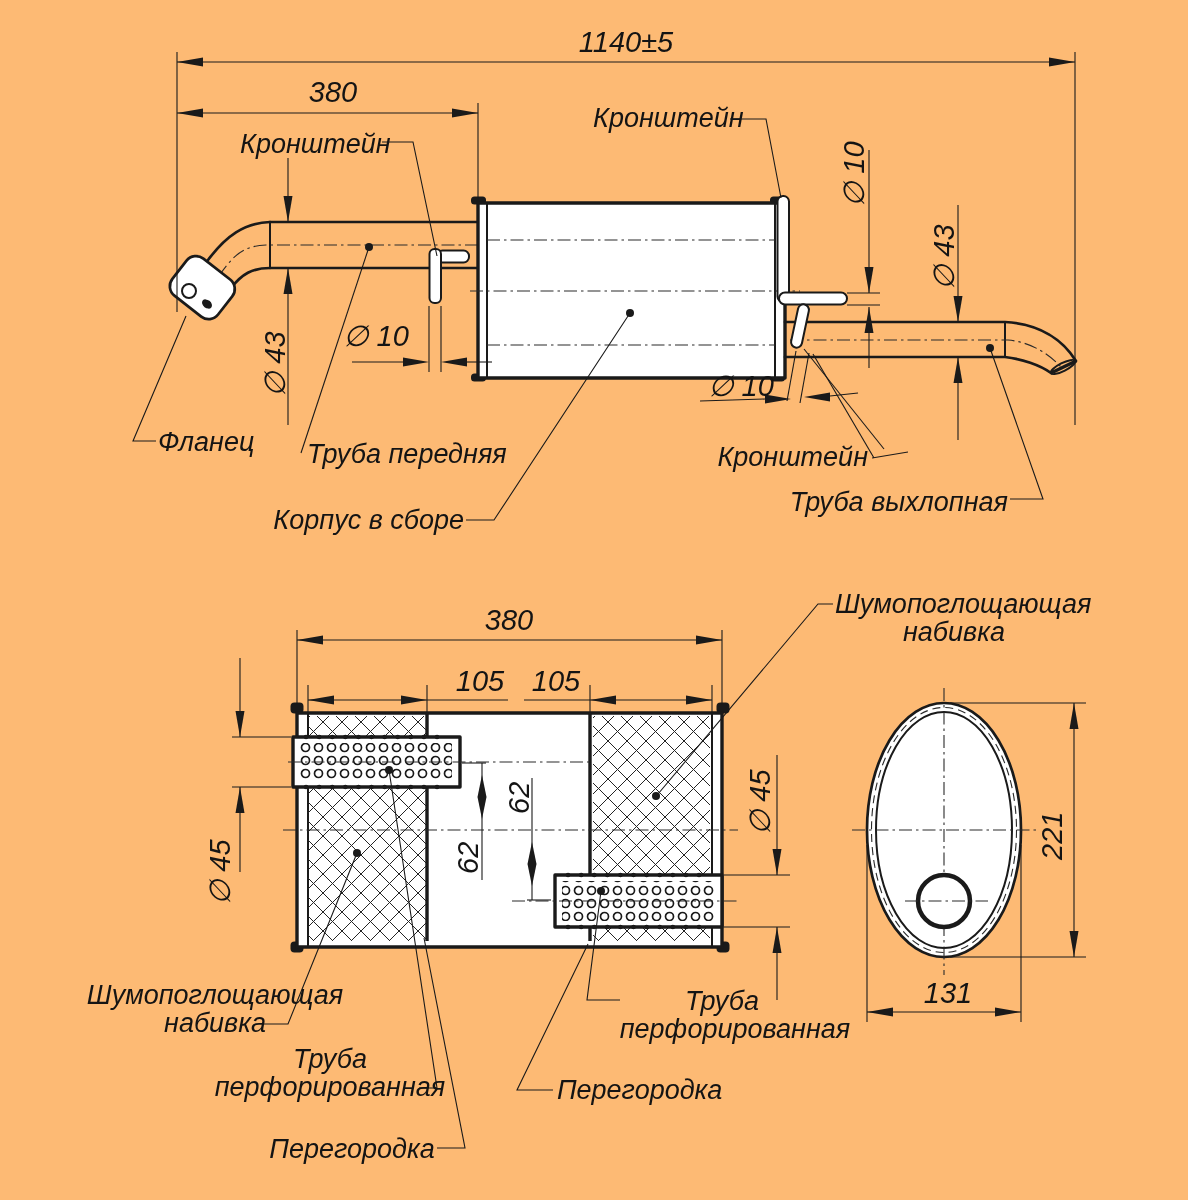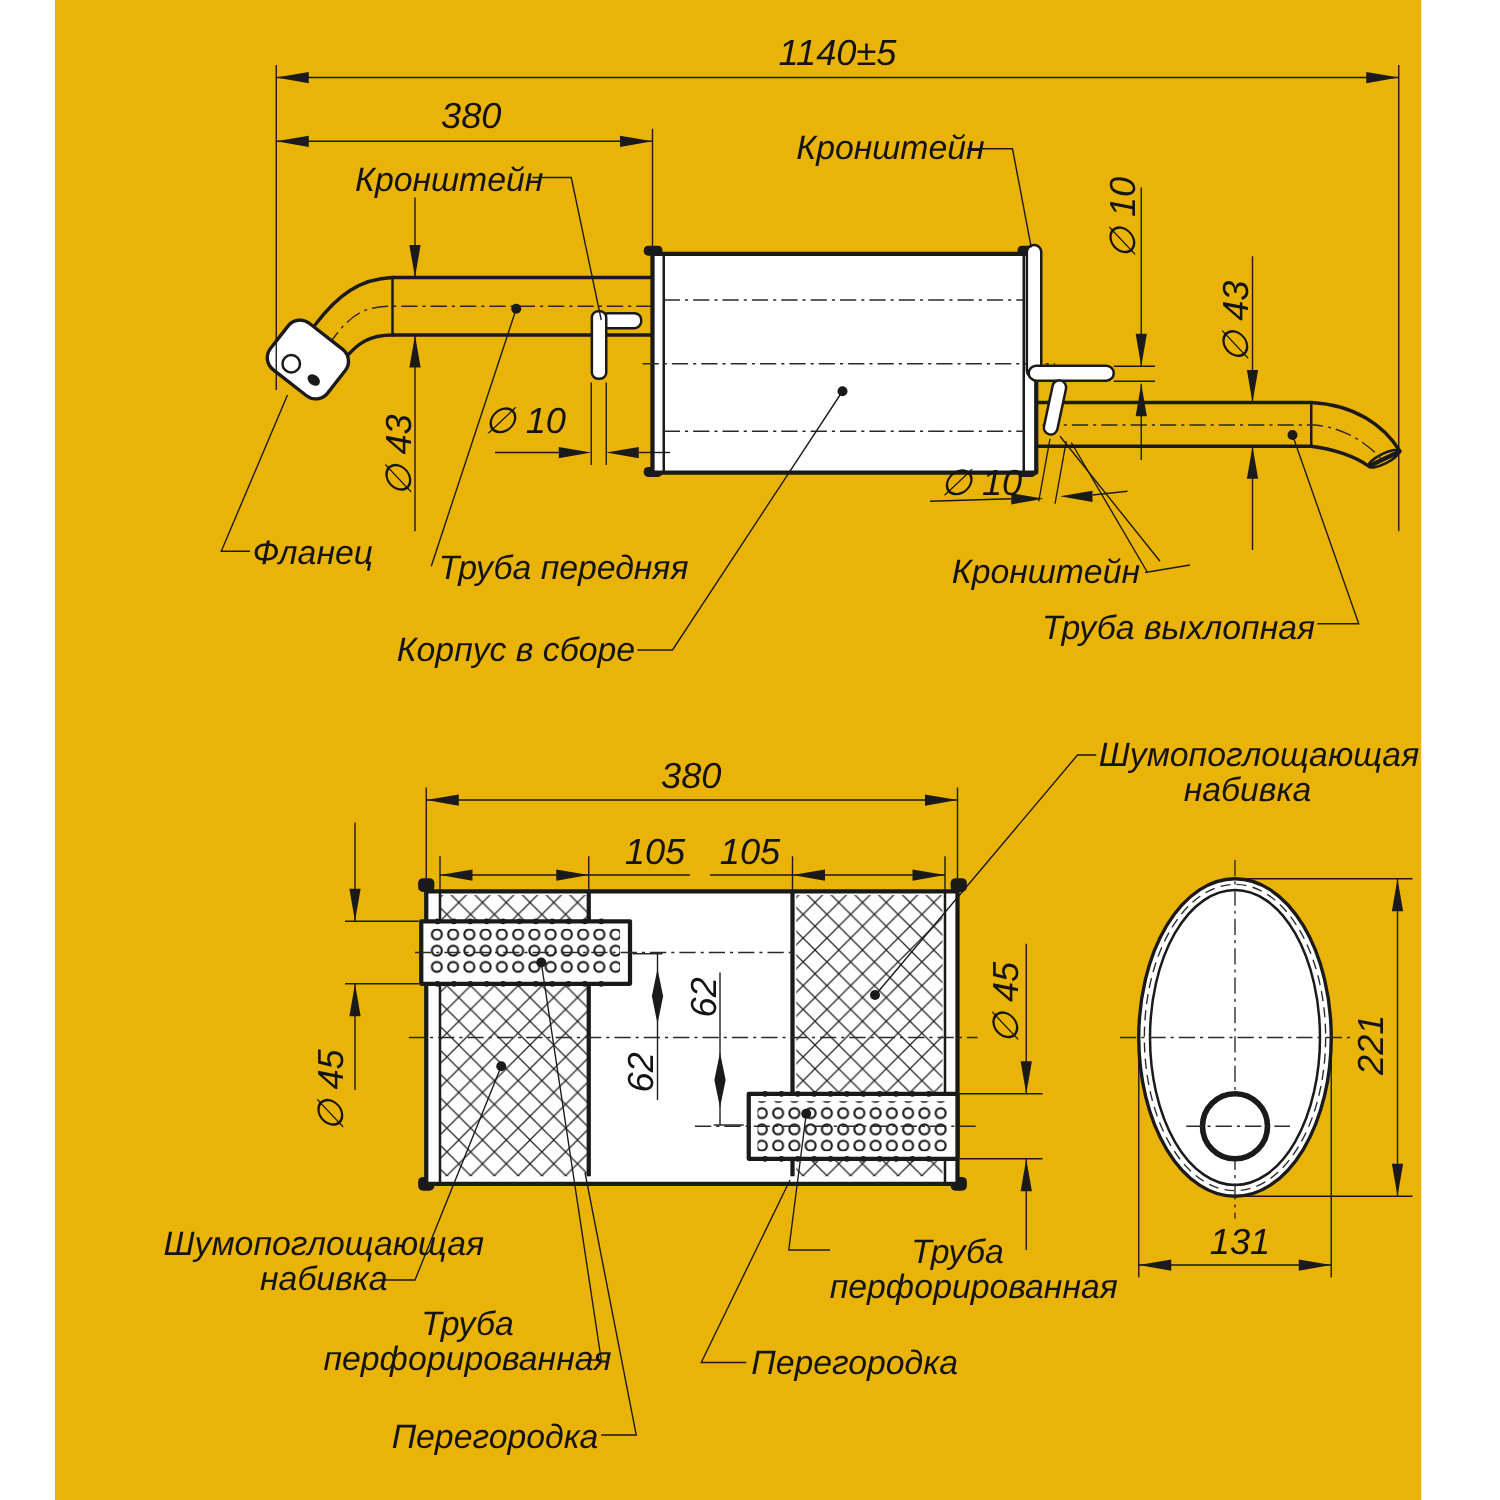--- a/index.html
+++ b/index.html
@@ -1,16 +1,16 @@
 <!DOCTYPE html>
 <html><head>
 <meta charset="utf-8">
 <style>
   html,body{margin:0;padding:0;background:#ffffff;}
-  .stage{width:1093px;height:1200px;background:#eab308;position:relative;font-family:"Liberation Sans",sans-serif;margin-left:44px;}
+  .stage{width:1188px;height:1200px;background:#fdba74;position:relative;font-family:"Liberation Sans",sans-serif;}
   svg{display:block;}
   .ol   {stroke:#1a1a1a;fill:none;stroke-width:2.7;stroke-linecap:round;stroke-linejoin:round;}
   .ol2  {stroke:#1a1a1a;fill:none;stroke-width:2;stroke-linecap:round;}
   .thk  {stroke:#1a1a1a;fill:none;stroke-width:3.4;stroke-linejoin:round;}
   .thin {stroke:#1a1a1a;fill:none;stroke-width:1.1;}
   .cl   {stroke:#2a2a2a;fill:none;stroke-width:1.1;stroke-dasharray:13 4 2.5 4;}
   .dsh  {stroke:#2a2a2a;fill:none;stroke-width:1.1;stroke-dasharray:8 5;}
   .arr  {fill:#1a1a1a;stroke:none;}
   .wfill{fill:#ffffff;}
   .dot  {fill:#1a1a1a;stroke:none;}

